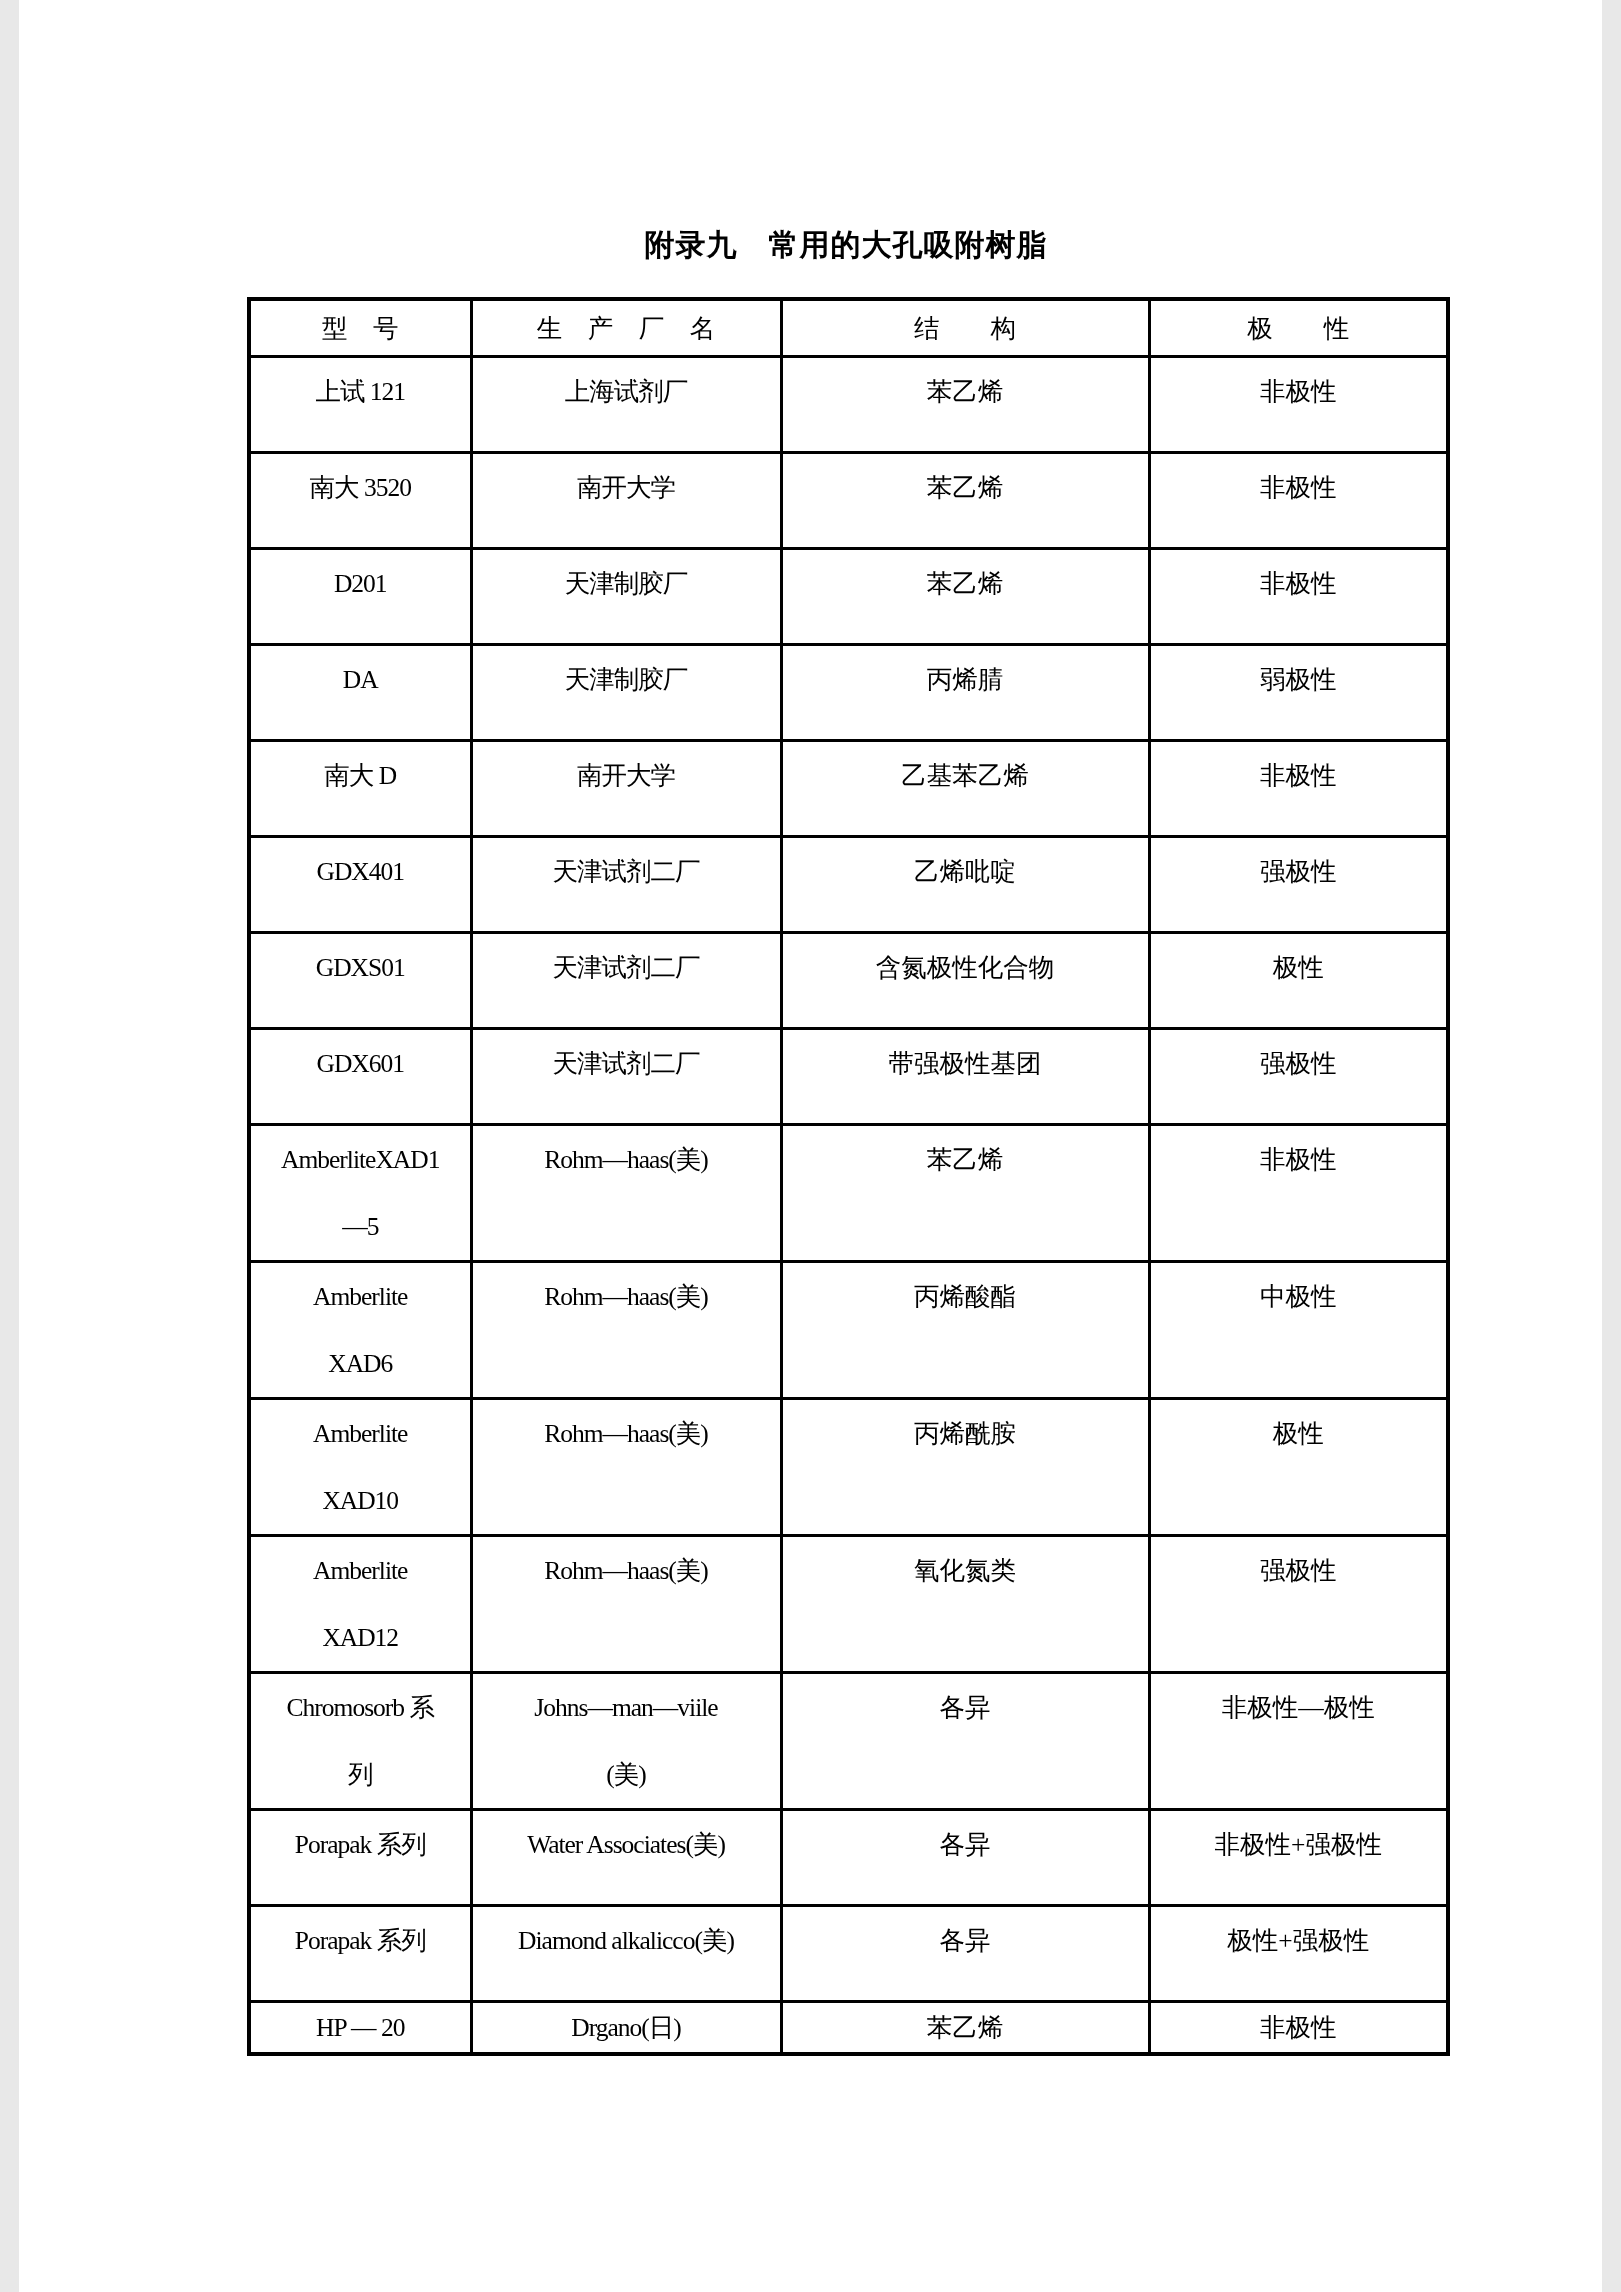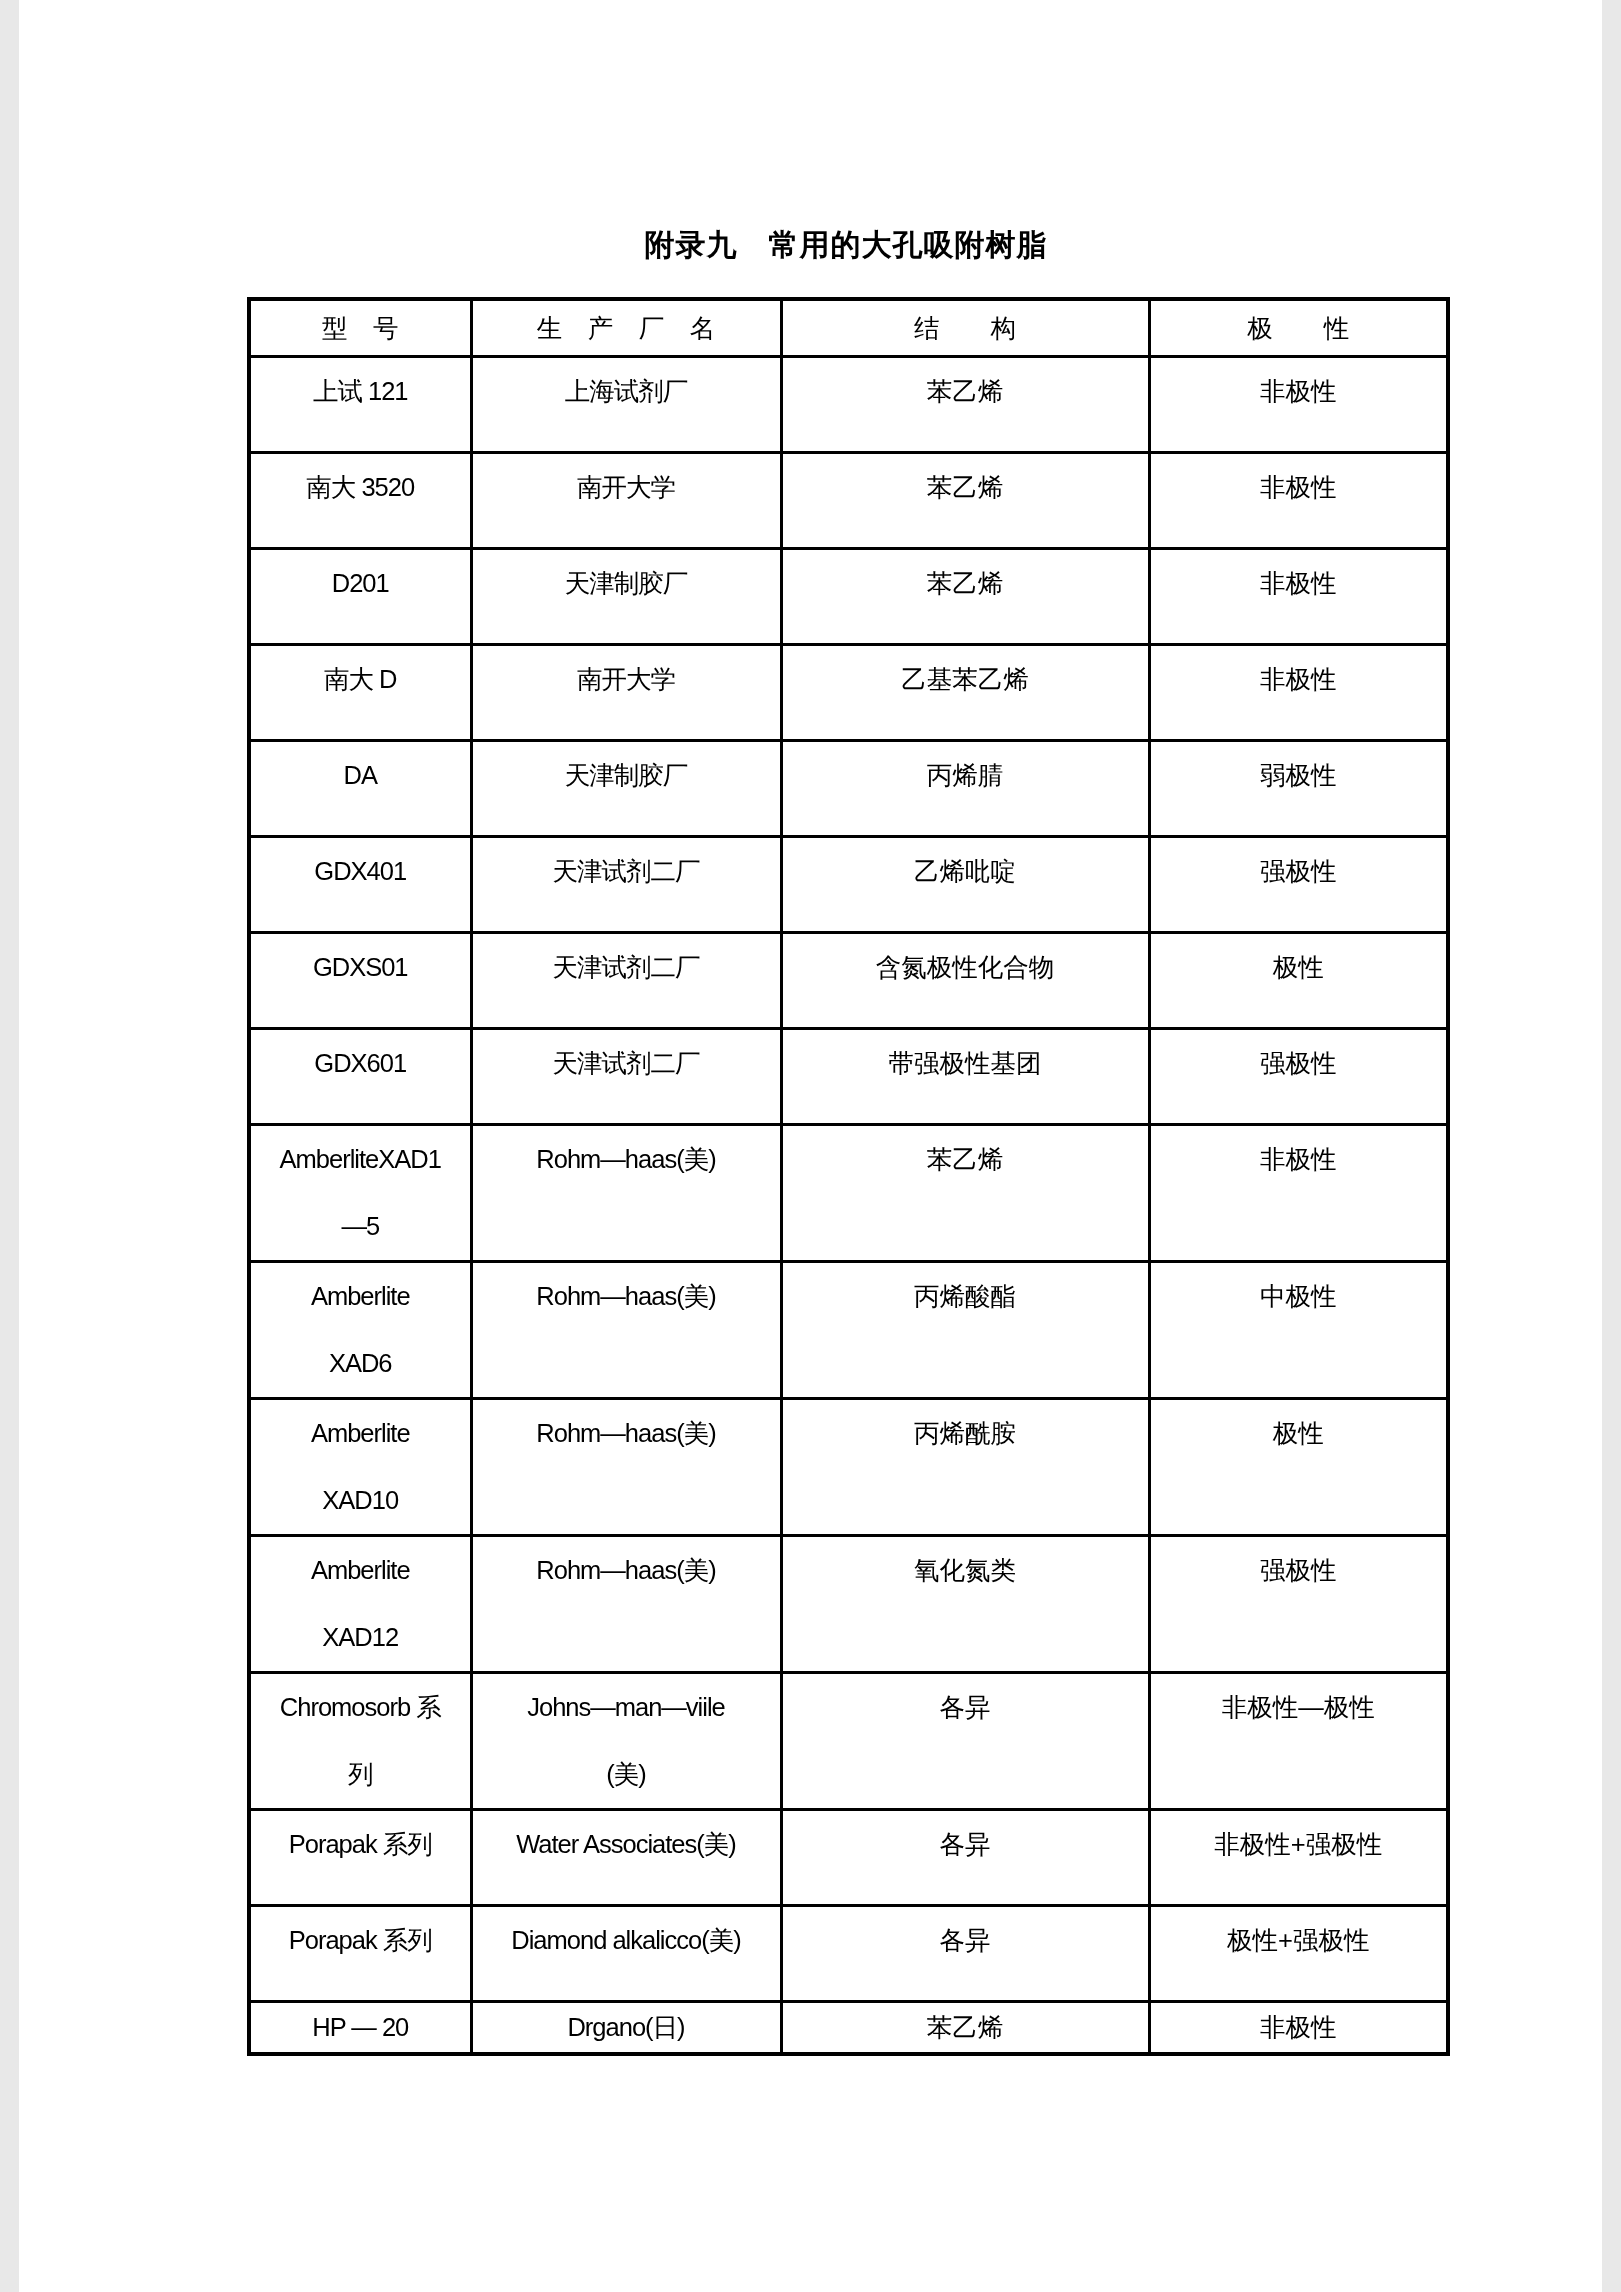--- a/index.html
+++ b/index.html
@@ -22,21 +22,21 @@
     letter-spacing:1px;
     white-space:pre;
   }
   table.resin-table{
     position:absolute;
     top:297px;left:228px;
     width:1198px;
     border-collapse:collapse;
     table-layout:fixed;
     border:4.9px solid #000;
-    font-family:Liberation Sans, sans-serif;
+    font-family:Liberation Serif, serif;
     font-size:25.5px;
     padding-left:30px;
   }
   table.resin-table col.c-model{width:222px;}
   table.resin-table col.c-manufacturer{width:310px;}
   table.resin-table col.c-structure{width:368px;}
   table.resin-table col.c-polarity{width:299px;}
   table.resin-table th{
     border:3.9px solid #000;
     height:54px;
@@ -102,30 +102,30 @@
           <td class="cell-structure">苯乙烯</td>
           <td class="cell-polarity">非极性</td>
         </tr>
         <tr>
           <td class="cell-model">D201</td>
           <td class="cell-manufacturer">天津制胶厂</td>
           <td class="cell-structure">苯乙烯</td>
           <td class="cell-polarity">非极性</td>
         </tr>
         <tr>
-          <td class="cell-model">南大 D</td>
-          <td class="cell-manufacturer">南开大学</td>
-          <td class="cell-structure">乙基苯乙烯</td>
-          <td class="cell-polarity">非极性</td>
-        </tr>
-        <tr>
           <td class="cell-model">DA</td>
           <td class="cell-manufacturer">天津制胶厂</td>
           <td class="cell-structure">丙烯腈</td>
           <td class="cell-polarity">弱极性</td>
+        </tr>
+        <tr>
+          <td class="cell-model">南大 D</td>
+          <td class="cell-manufacturer">南开大学</td>
+          <td class="cell-structure">乙基苯乙烯</td>
+          <td class="cell-polarity">非极性</td>
         </tr>
         <tr>
           <td class="cell-model">GDX401</td>
           <td class="cell-manufacturer">天津试剂二厂</td>
           <td class="cell-structure">乙烯吡啶</td>
           <td class="cell-polarity">强极性</td>
         </tr>
         <tr>
           <td class="cell-model">GDXS01</td>
           <td class="cell-manufacturer">天津试剂二厂</td>

